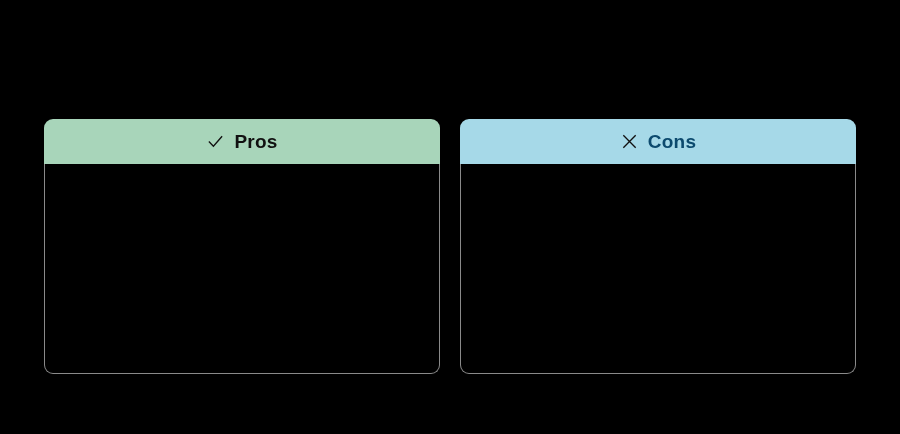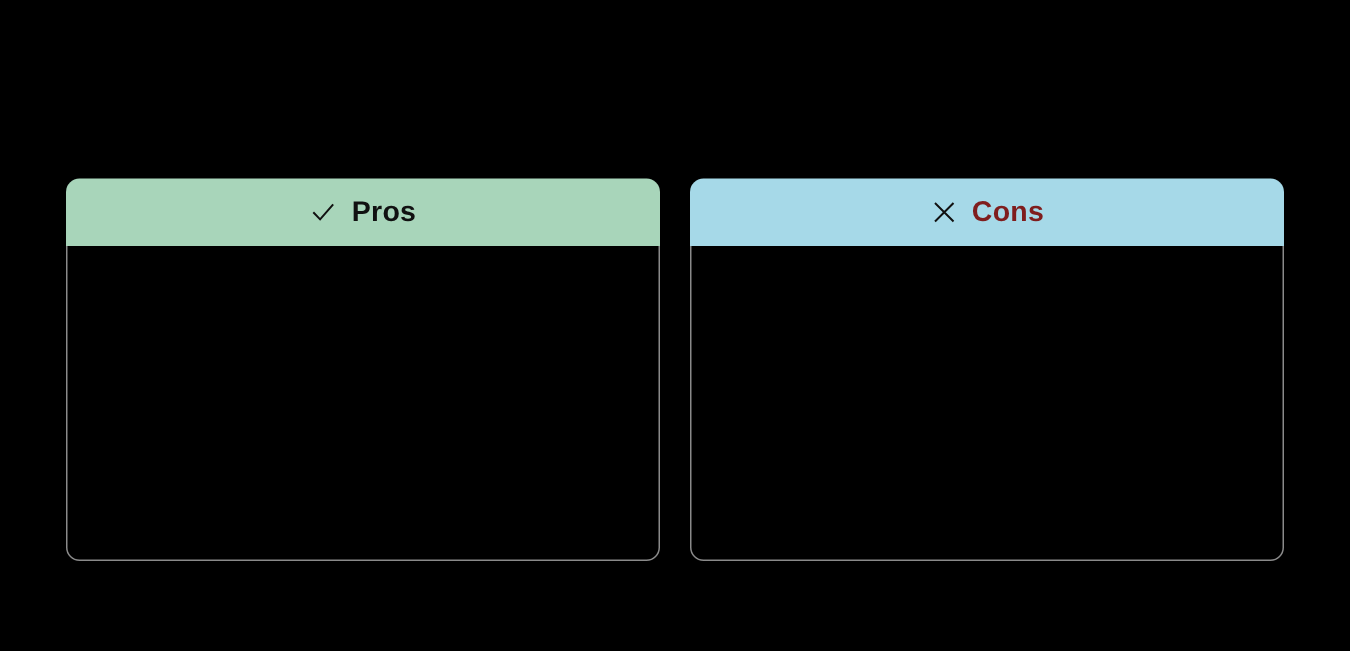--- a/index.html
+++ b/index.html
@@ -114,21 +114,21 @@
       </div>
     </section>
 
     <section class="card">
       <div class="card-header" id="cons-header" style="background-color: rgb(166, 217, 232);">
         <span class="header-icon" style="color: rgb(17, 17, 17);">
           <svg viewBox="0 0 20 20" aria-hidden="true">
             <path d="M4 4 L16 16 M16 4 L4 16" fill="none" stroke="currentColor" stroke-width="1.4" stroke-linecap="square"></path>
           </svg>
         </span>
-        <span class="header-label" style="color: #7f1d1d;">Cons</span>
+        <span class="header-label" style="color: #0c4a6e;">Cons</span>
       </div>
       <div class="card-body" id="cons-body" style="border-color: rgb(138, 138, 138);">
         <ul class="card-body-list"></ul>
       </div>
     </section>
 
   </div>
 </div>
 
 </body></html>

